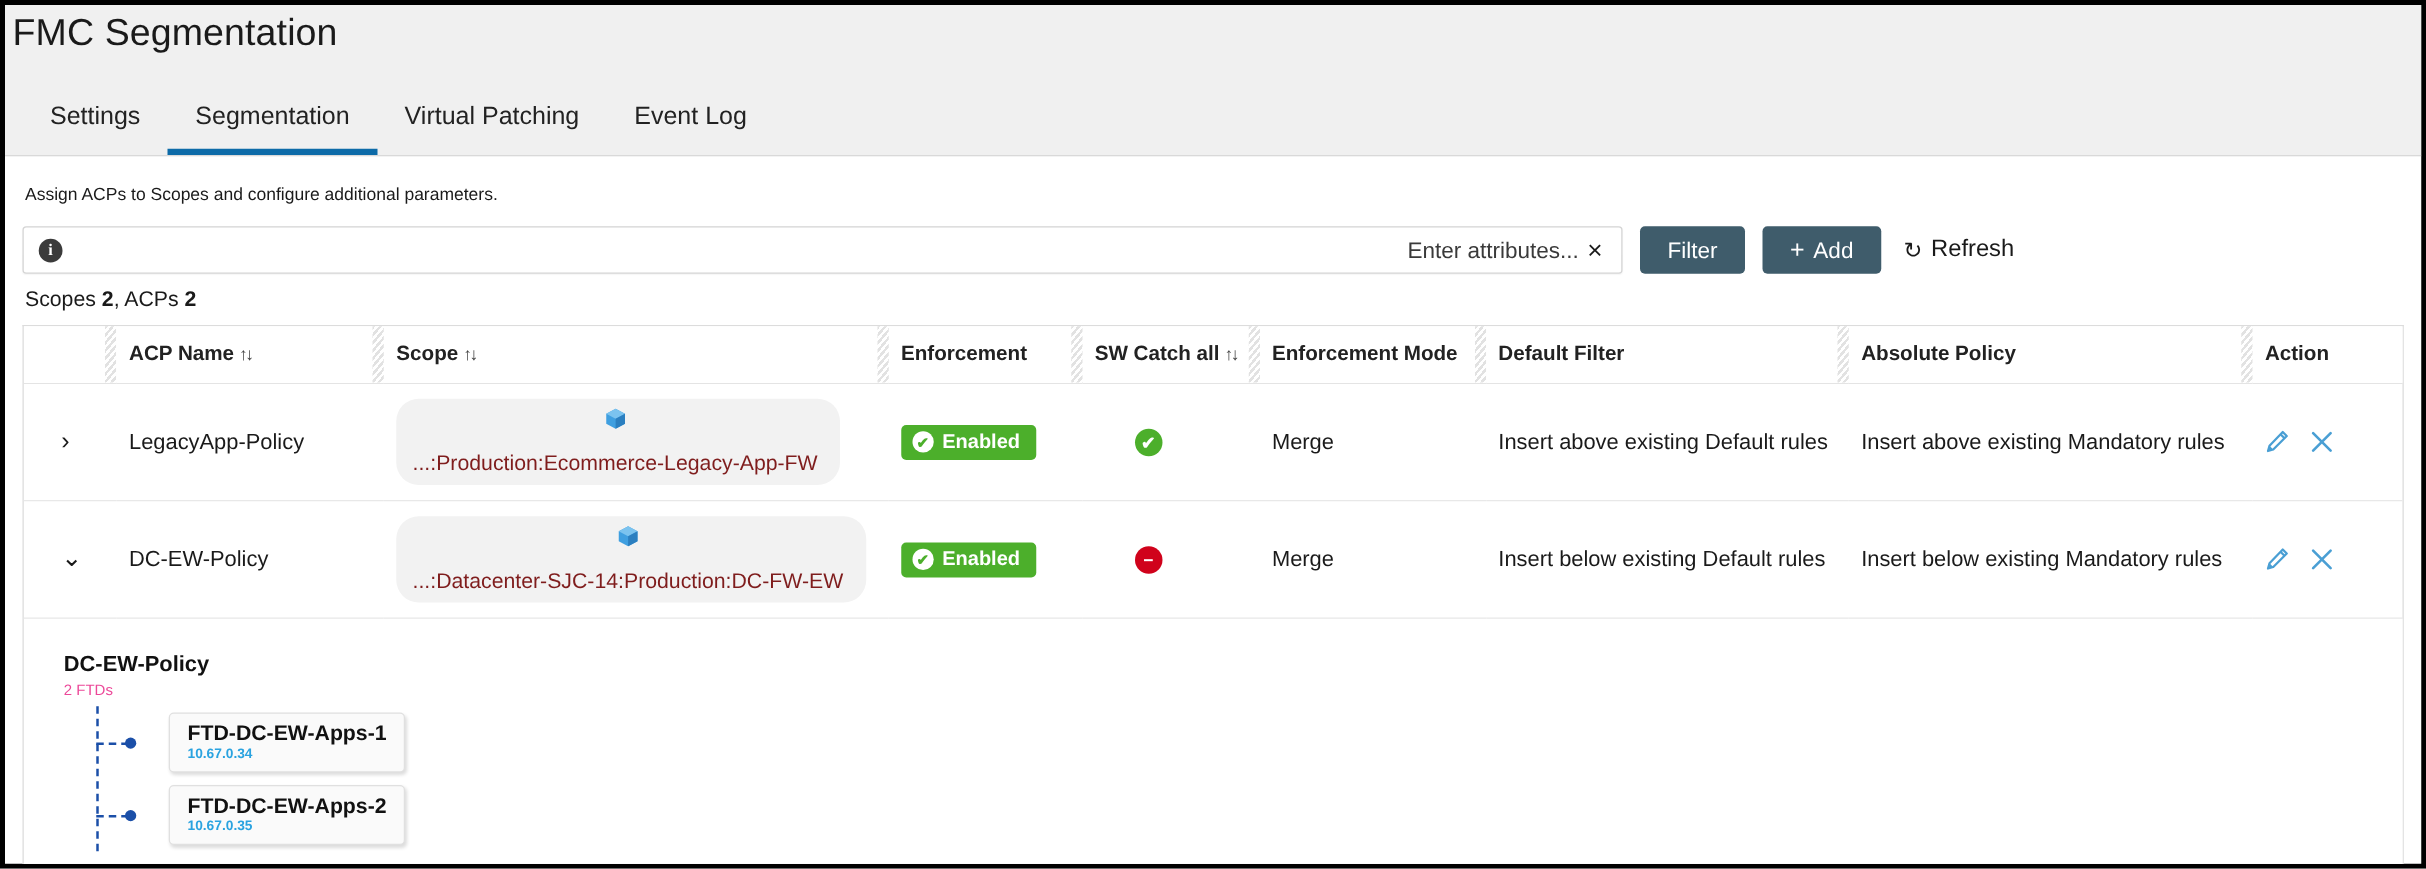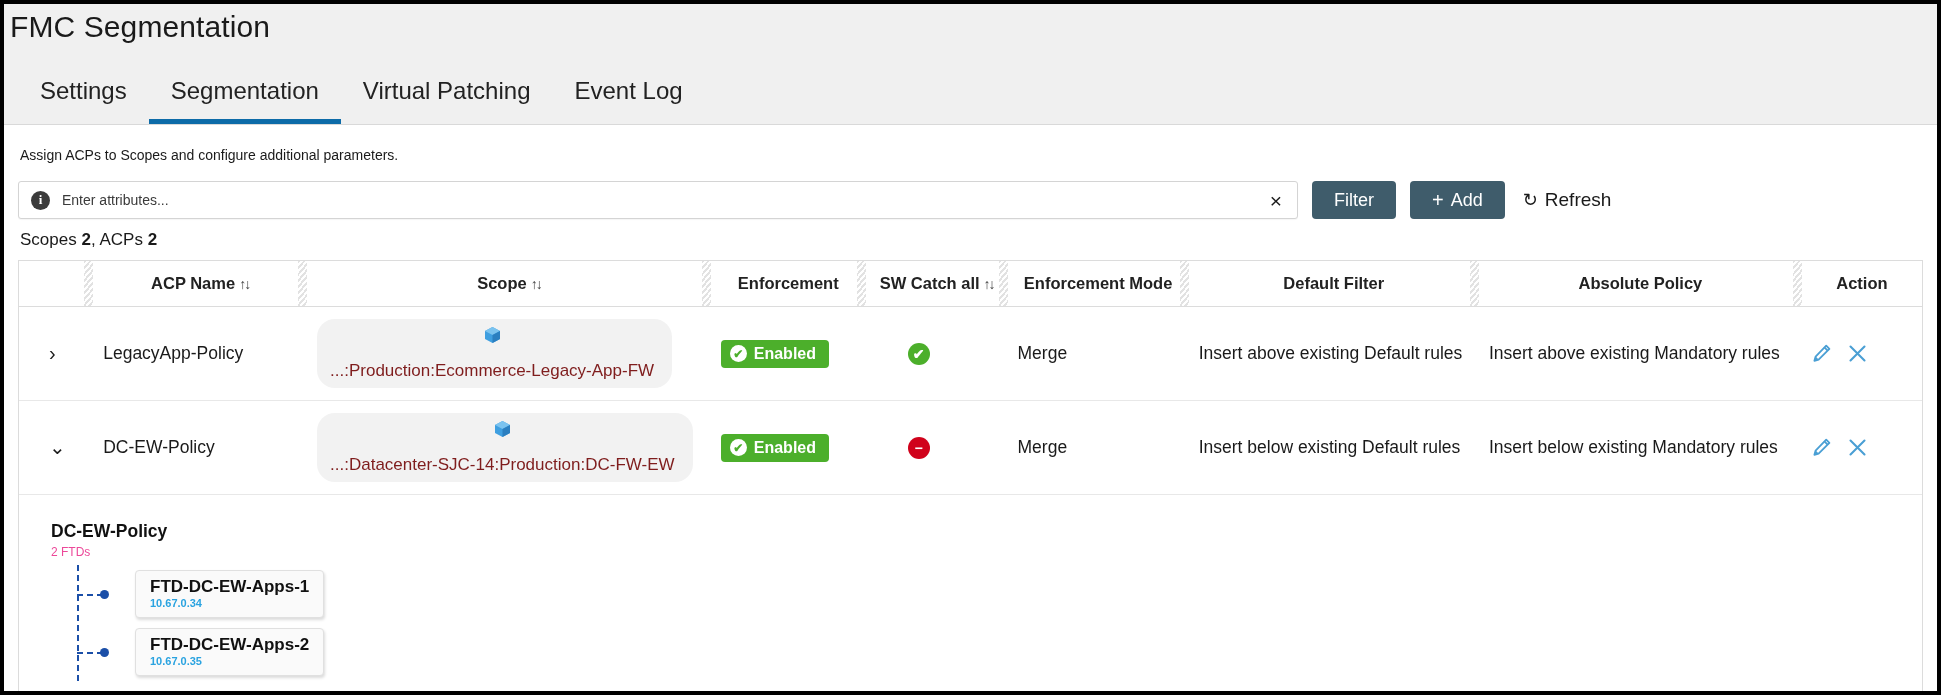--- a/index.html
+++ b/index.html
@@ -33,21 +33,21 @@
   }
   .tabs {
     position: absolute;
     left: 14px; bottom: 0;
     display: flex;
     align-items: flex-end;
     gap: 0;
   }
   .tab {
     padding: 10px 22px 14px 22px;
-    font-size: 24px;
+    font-size: 20px;
     color: #222222;
     border-bottom: 5px solid transparent;
     cursor: pointer;
     white-space: nowrap;
   }
   .tab.active {
     border-bottom-color: #0d6ba8;
   }
 
   
@@ -88,25 +88,26 @@
     display: flex;
     align-items: center;
     justify-content: center;
     flex: 0 0 auto;
     font-family: "Liberation Serif", serif;
   }
   .search-input {
     flex: 1 1 auto;
     border: none;
     outline: none;
-    font-size: 14px;
+    font-size: 18px;
     color: #3b82f6;
     padding-left: 12px;
     background: transparent;
     font-family: "Liberation Sans", sans-serif;
+    text-align: right;
   }
   .search-input::placeholder { color: #3a3a3a; }
   .clear-x {
     flex: 0 0 auto;
     width: 22px; height: 22px;
     display: flex; align-items: center; justify-content: center;
     color: #1a1a1a;
     font-size: 21px;
     cursor: pointer;
     line-height: 1;
@@ -156,21 +157,21 @@
   table.grid {
     width: 100%;
     border-collapse: collapse;
     table-layout: fixed;
   }
   table.grid th {
     background: #ffffff;
     font-size: 16.5px;
     font-weight: bold;
     color: #222222;
-    text-align: center;
+    text-align: left;
     padding: 13px 10px;
     border-bottom: 1px solid #dcdcdc;
     position: relative;
     white-space: nowrap;
   }
   table.grid th .grip {
     position: absolute;
     right: 0; top: 0; bottom: 0;
     width: 9px;
     background: repeating-linear-gradient(

